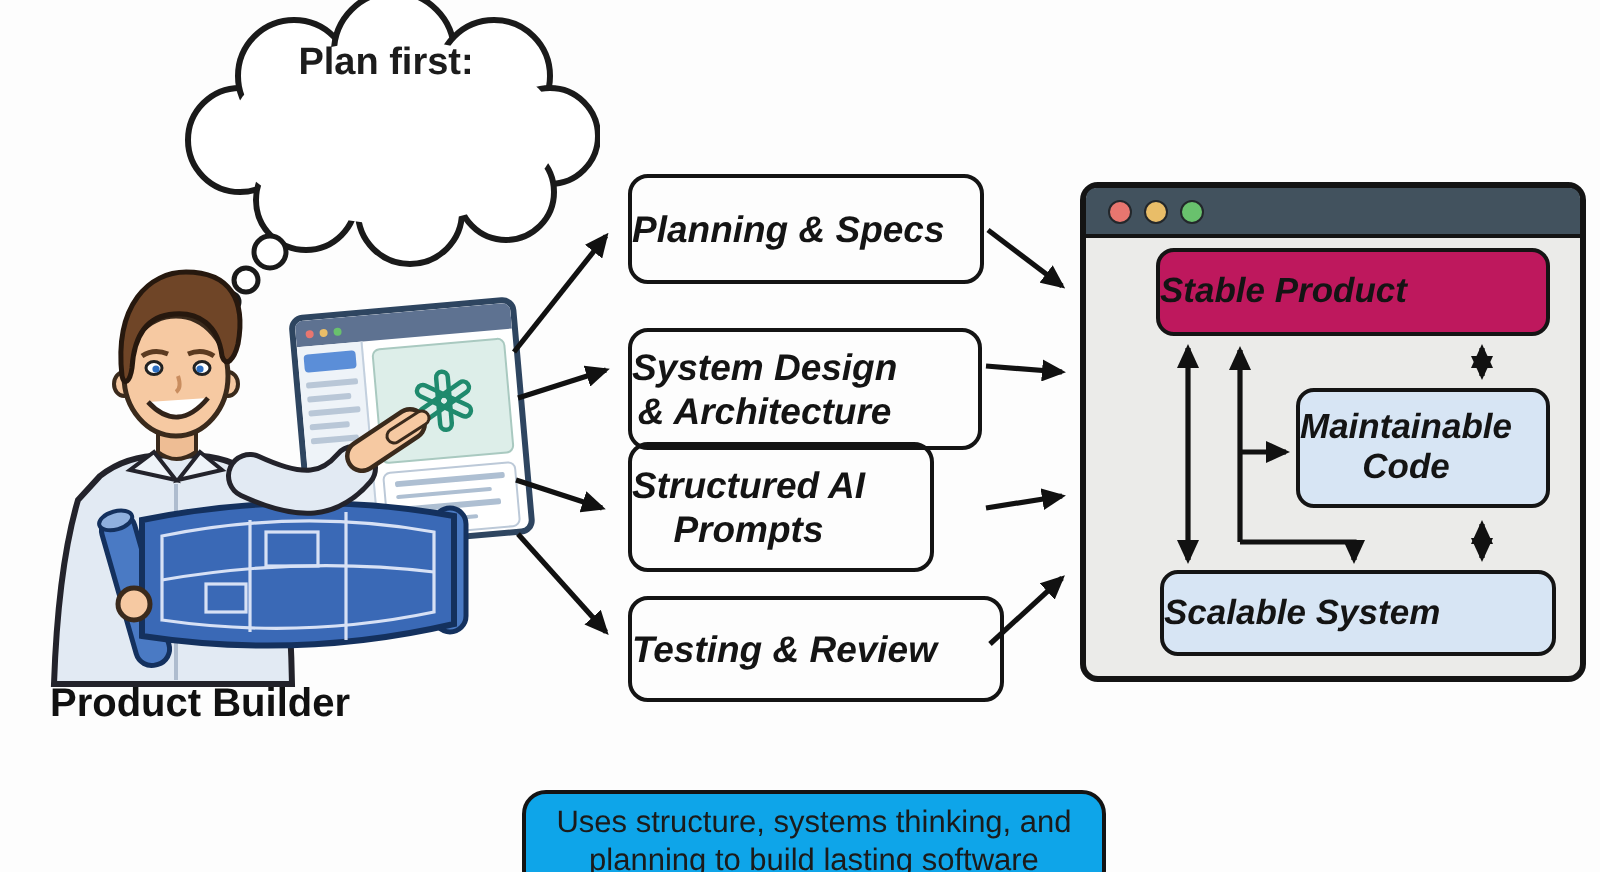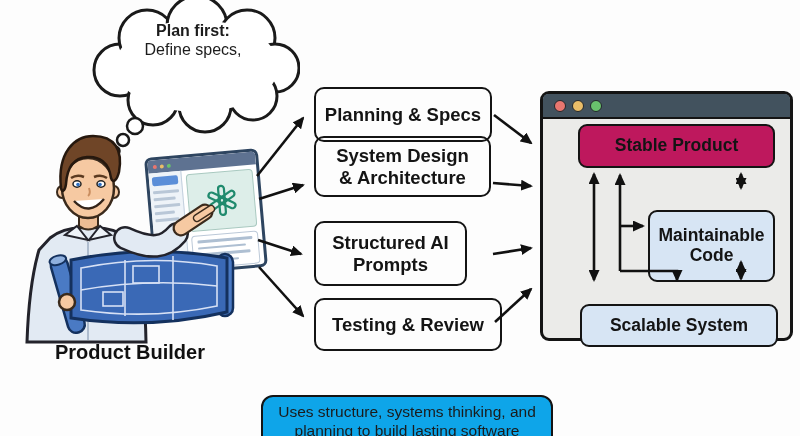--- a/index.html
+++ b/index.html
@@ -2,22 +2,22 @@
 <html><head>
 <meta charset="utf-8">
 <style>
   * { margin:0; padding:0; box-sizing:border-box; }
   html,body { width:800px; height:436px; }
   body { position:relative; background:#fdfdfd; font-family:"Liberation Sans", sans-serif; overflow:hidden; }
 
   
   .box {
     position:absolute; border:2.5px solid #141414; color:#141414;
-    display:flex; align-items:center; justify-content:center;
-    text-align:center; font-weight:bold; white-space:pre-line;
+    display:flex; align-items:center; justify-content:flex-start;
+    text-align:center; font-weight:bold; white-space:pre-line;font-style:italic;
   }
   .stage   { border-radius:10px; font-size:18.5px; line-height:1.15; z-index:3; }
   .outcome { border-radius:9px;  font-size:17.5px; line-height:1.12; }
 
   
   .app-window {
     position:absolute; left:540px; top:91px; width:253px; height:250px;
     border:3px solid #141414; border-radius:9px; z-index:2;
   }
   .titlebar {
@@ -45,27 +45,27 @@
   .card-line { height:2.5px; background:#aebfd2; border-radius:1px; margin-bottom:4px; }
 
   .caption-box {
     position:absolute; left:261px; top:371px; width:292px; height:52px;
     border:2.5px solid #141414; border-radius:12px; color:#1b1b1b;
     display:flex; align-items:center; justify-content:center; text-align:center;
     font-size:15.5px; line-height:1.25; white-space:pre-line; z-index:3;
   }
 
   .actor-label {
-    position:absolute; left:25px; top:341px; width:210px; text-align:center;
+    position:absolute; left:25px; top:341px; width:210px; 
     font-weight:bold; font-size:20px; color:#111; z-index:4;
   }
 
   .bubble-text {
     position:absolute; left:117px; top:21px; width:152px; text-align:center;
-    font-size:16px; line-height:1.2; color:#1c1c1c; z-index:2;
+    font-size:19px; line-height:1.2; color:#1c1c1c; z-index:2;
   }
   .bubble-text .bt-title { font-weight:bold; }
 
   .layer-arrows { position:absolute; left:0; top:0; z-index:6; pointer-events:none; }
   .layer-cloud  { position:absolute; left:85px; top:0px; z-index:1; }
   .layer-person { position:absolute; left:5px; top:126px; z-index:5; }
 </style>
 </head>
 <body>
 
@@ -83,21 +83,20 @@
   <ellipse cx="112" cy="66" rx="82" ry="46" fill="#ffffff"></ellipse>
   <g fill="#ffffff" stroke="#1a1a1a" stroke-width="2.5">
     <circle cx="50" cy="126" r="8"></circle>
     <circle cx="38" cy="140" r="6"></circle>
     <circle cx="30" cy="151" r="4.5"></circle>
   </g>
 </svg>
 
 <div class="bubble-text">
   <div class="bt-title">Plan first:</div>
-  <div>Define specs,</div>
 </div>
 
 <div class="chat-window">
   <div class="chat-titlebar" style="background-color: rgb(94, 114, 145);">
     <div class="mini-dot" style="background-color: rgb(232, 118, 111);"></div>
     <div class="mini-dot" style="background-color: rgb(233, 189, 104);"></div>
     <div class="mini-dot" style="background-color: rgb(105, 193, 109);"></div>
   </div>
   <div class="chat-body">
     <div class="chat-sidebar">
@@ -179,46 +178,46 @@
     <path d="M192,92 L206,83" stroke="#3a2a1c" stroke-width="8.5" fill="none" stroke-linecap="round"></path>
     <path d="M192,92 L206,83" stroke="#f6c9a2" stroke-width="5.5" fill="none" stroke-linecap="round"></path>
   </g>
 </svg>
 
 <div class="actor-label">Product Builder</div>
 
 <div class="box stage" style="left:314px; top:87px;  width:178px; height:55px;">
   <span>Planning &amp; Specs</span>
 </div>
-<div class="box stage" style="left:314px; top:136px; width:177px; height:61px;">
+<div class="box stage" style="left:314px; top:164px; width:177px; height:61px;">
   <span>System Design
 &amp; Architecture</span>
 </div>
 <div class="box stage" style="left:314px; top:221px; width:153px; height:65px;">
   <span>Structured AI
 Prompts</span>
 </div>
 <div class="box stage" style="left:314px; top:298px; width:188px; height:53px;">
   <span>Testing &amp; Review</span>
 </div>
 
 <div class="app-window" style="background-color: rgb(235, 235, 233);">
   <div class="titlebar" style="background-color: rgb(66, 82, 94);">
     <div class="dot" style="background-color: rgb(232, 118, 111);"></div>
     <div class="dot" style="background-color: rgb(233, 189, 104);"></div>
     <div class="dot" style="background-color: rgb(105, 193, 109);"></div>
   </div>
   <div class="box outcome" style="left: 35px; top: 30px; width: 197px; height: 44px; background-color: #be185d;">
     <span>Stable Product</span>
   </div>
-  <div class="box outcome" style="left: 105px; top: 100px; width: 127px; height: 72px; background-color: rgb(215, 229, 244); margin-top: 16px;">
+  <div class="box outcome" style="left: 105px; top: 100px; width: 127px; height: 60px; background-color: rgb(215, 229, 244);">
     <span>Maintainable
 Code</span>
   </div>
-  <div class="box outcome" style="left: 37px; top: 191px; width: 198px; height: 43px; background-color: rgb(215, 229, 244); margin-top: 19px;">
+  <div class="box outcome" style="left: 37px; top: 191px; width: 198px; height: 43px; background-color: rgb(215, 229, 244);">
     <span>Scalable System</span>
   </div>
 </div>
 
 <div class="caption-box" style="background-color: #0ea5e9; margin-top: 24px;">
   <span>Uses structure, systems thinking, and
 planning to build lasting software</span>
 </div>
 
 <svg class="layer-arrows" width="800" height="436" viewBox="0 0 800 436">

